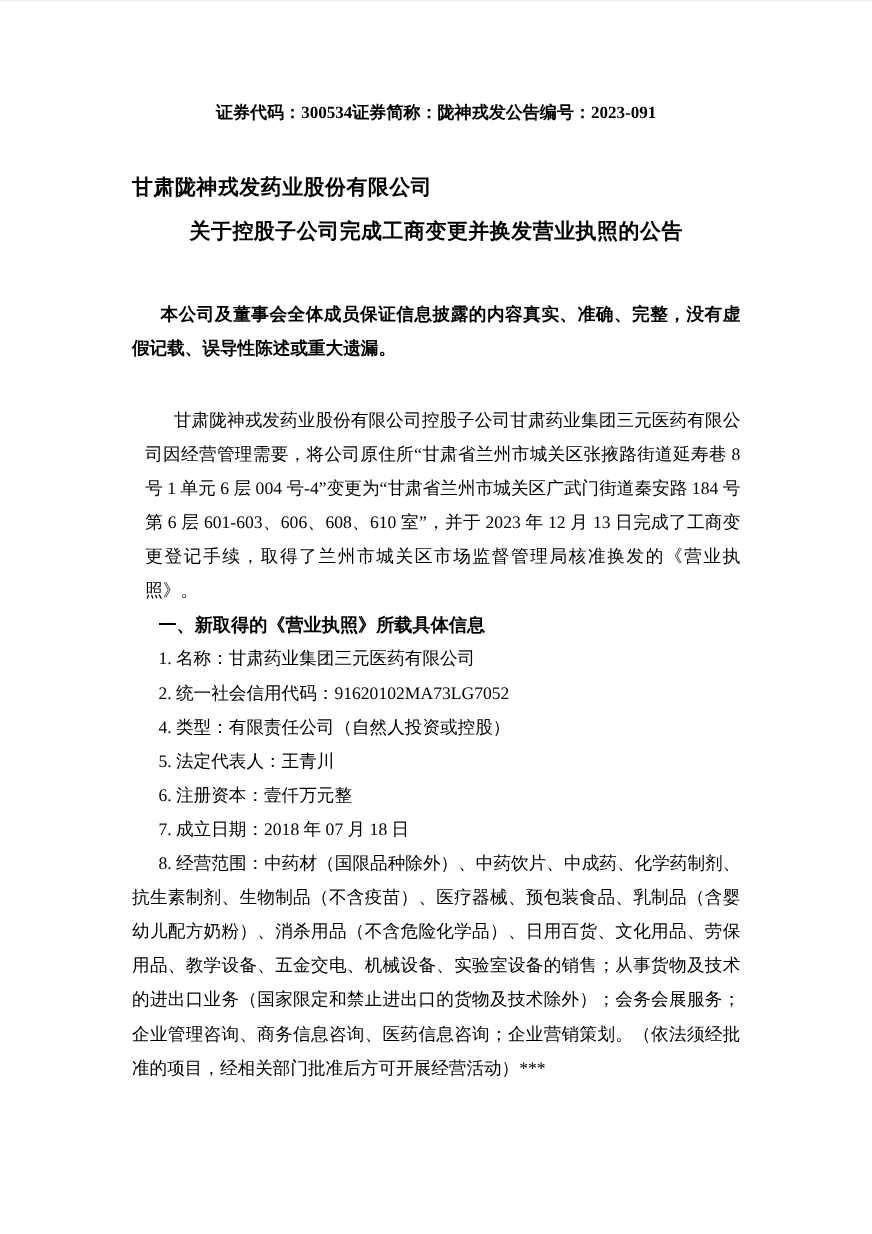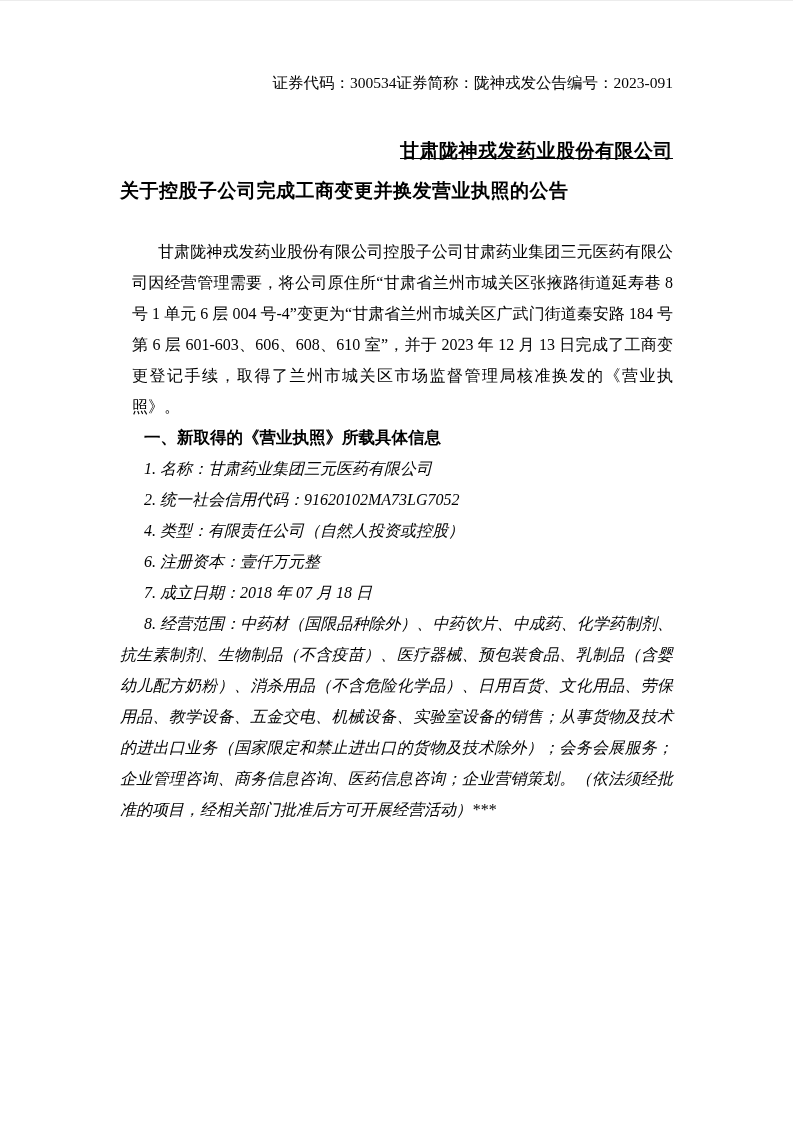--- a/index.html
+++ b/index.html
@@ -19,40 +19,41 @@
     box-sizing: border-box;
   }
   .content {
     position: absolute;
     left: 120px;
     top: 0;
     width: 553px;
   }
   .header-row {
     display: flex;
-    justify-content: flex-end;
-    padding-top: 72px;
+    justify-content: center;
+    padding-top: 92px;
     font-size: 15.5px;
     line-height: 20px;
     white-space: nowrap;
+    font-weight: bold;
   }
   .title-1 {
     margin: 46px 0 0 0;
     font-size: 19px;
     font-weight: bold;
     line-height: 23px;
-    text-align: right;
+    text-align: left;
     letter-spacing: 0.5px;
-    text-decoration: underline;
   }
   .title-2 {
     margin: 17px 0 0 0;
     font-size: 19px;
     font-weight: bold;
     line-height: 23px;
+    text-align: center;
     letter-spacing: 0.5px;
   }
   .declaration {
     margin: 49px 0 0 0;
     font-size: 16px;
     font-weight: bold;
     line-height: 31px;
     text-align: justify;
     text-justify: inter-ideograph;
     text-indent: 26px;
@@ -72,44 +73,45 @@
     line-height: 31px;
     text-indent: 24px;
   }
   .license-item {
     margin: 0;
     font-size: 16px;
     line-height: 31px;
     text-align: justify;
     text-justify: inter-ideograph;
     text-indent: 24px;
-    font-style: italic;
   }
 </style>
 </head>
 <body>
 
 <div class="page">
   <div class="content">
 
     <div class="header-row">
       <span>证券代码：300534</span>
       <span>证券简称：陇神戎发</span>
       <span>公告编号：2023-091</span>
     </div>
 
     <h1 class="title-1">甘肃陇神戎发药业股份有限公司</h1>
     <h1 class="title-2">关于控股子公司完成工商变更并换发营业执照的公告</h1>
 
+    <p class="declaration">本公司及董事会全体成员保证信息披露的内容真实、准确、完整，没有虚假记载、误导性陈述或重大遗漏。</p>
 
     <p class="intro">甘肃陇神戎发药业股份有限公司控股子公司甘肃药业集团三元医药有限公司因经营管理需要，将公司原住所“甘肃省兰州市城关区张掖路街道延寿巷 8 号 1 单元 6 层 004 号-4”变更为“甘肃省兰州市城关区广武门街道秦安路 184 号第 6 层 601-603、606、608、610 室”，并于 2023 年 12 月 13 日完成了工商变更登记手续，取得了兰州市城关区市场监督管理局核准换发的《营业执照》。</p>
 
     <p class="section-heading">一、新取得的《营业执照》所载具体信息</p>
 
     <p class="license-item">1. 名称：甘肃药业集团三元医药有限公司</p>
     <p class="license-item">2. 统一社会信用代码：91620102MA73LG7052</p>
     <p class="license-item">4. 类型：有限责任公司（自然人投资或控股）</p>
+    <p class="license-item">5. 法定代表人：王青川</p>
     <p class="license-item">6. 注册资本：壹仟万元整</p>
     <p class="license-item">7. 成立日期：2018 年 07 月 18 日</p>
     <p class="license-item">8. 经营范围：中药材（国限品种除外）、中药饮片、中成药、化学药制剂、抗生素制剂、生物制品（不含疫苗）、医疗器械、预包装食品、乳制品（含婴幼儿配方奶粉）、消杀用品（不含危险化学品）、日用百货、文化用品、劳保用品、教学设备、五金交电、机械设备、实验室设备的销售；从事货物及技术的进出口业务（国家限定和禁止进出口的货物及技术除外）；会务会展服务；企业管理咨询、商务信息咨询、医药信息咨询；企业营销策划。（依法须经批准的项目，经相关部门批准后方可开展经营活动）***</p>
 
   </div>
 </div>
 
 </body></html>

